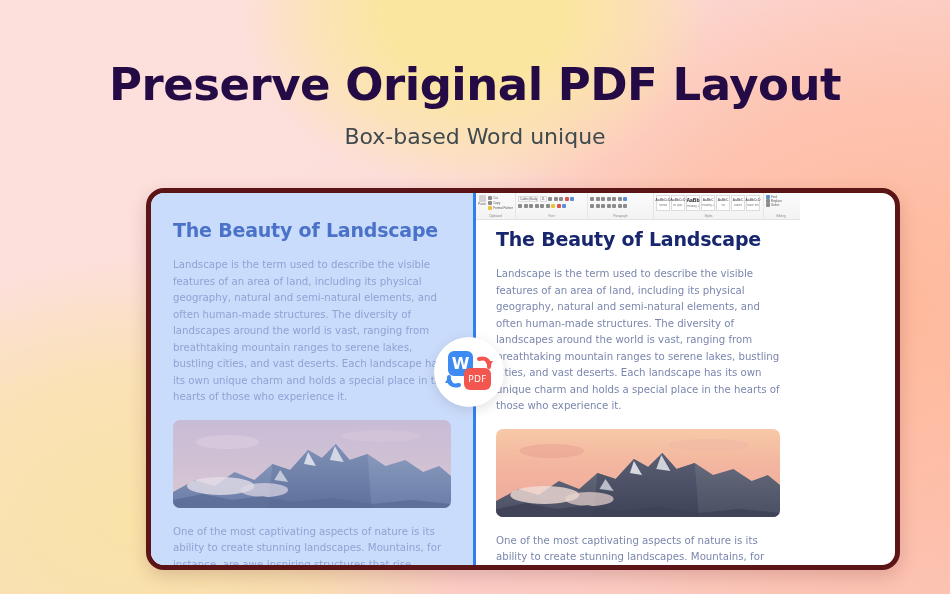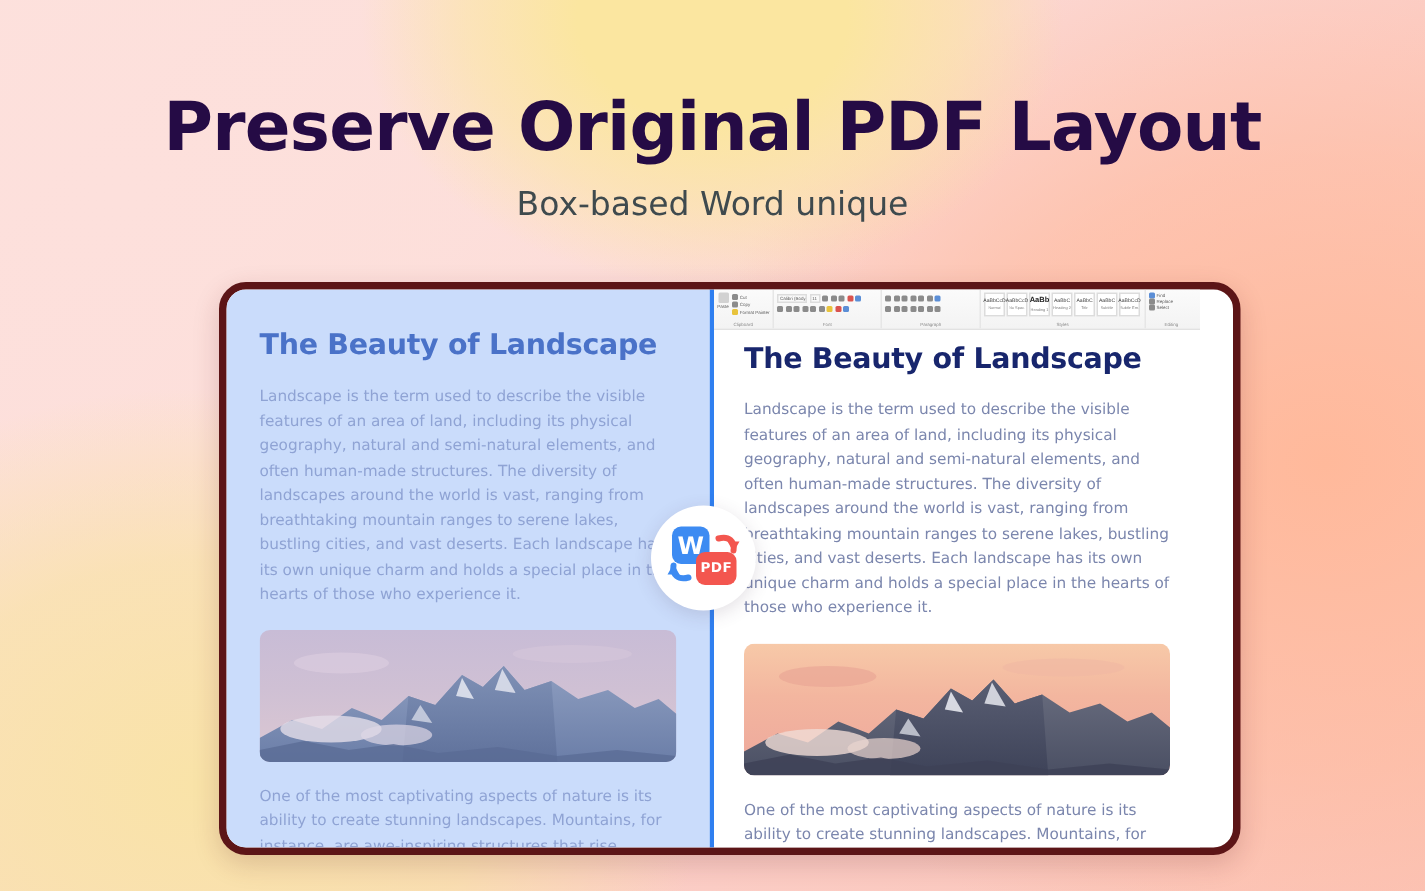--- a/index.html
+++ b/index.html
@@ -43,21 +43,21 @@
     margin-top: 14px;
     font-size: 22px;
     color: #3f4a4e;
     font-family: "DejaVu Sans", sans-serif;
   }
 
   
   #card {
     position: absolute;
     left: 146px; top: 188px;
-    width: 681px; height: 382px;
+    width: 754px; height: 382px;
     border: 5px solid #5c1517;
     border-radius: 18px;
     overflow: hidden;
     display: flex;
     background: #ffffff;
     box-shadow: 0 6px 18px rgba(90,20,25,0.18);
   }
 
   
   .pane-left {
@@ -212,21 +212,21 @@
     color: #fff; font-weight: bold; font-size: 16px;
     font-family: "DejaVu Sans", sans-serif;
     z-index: 2;
   }
   .pdf-tile {
     position: absolute; left: 30px; top: 31px;
     width: 27px; height: 22px;
     border-radius: 6px 6px 6px 6px;
     background: #f3564f;
     display: flex; align-items: center; justify-content: center;
-    color: #fff; font-weight: bold; font-size: 9px;
+    color: #fff; font-weight: normal; font-size: 9px;
     letter-spacing: 0.3px;
     font-family: "DejaVu Sans", sans-serif;
     z-index: 3;
   }
   .arrow-svg { position: absolute; left: 0; top: 0; z-index: 4; }
 </style>
 </head>
 <body>
 
 <div id="stage">

